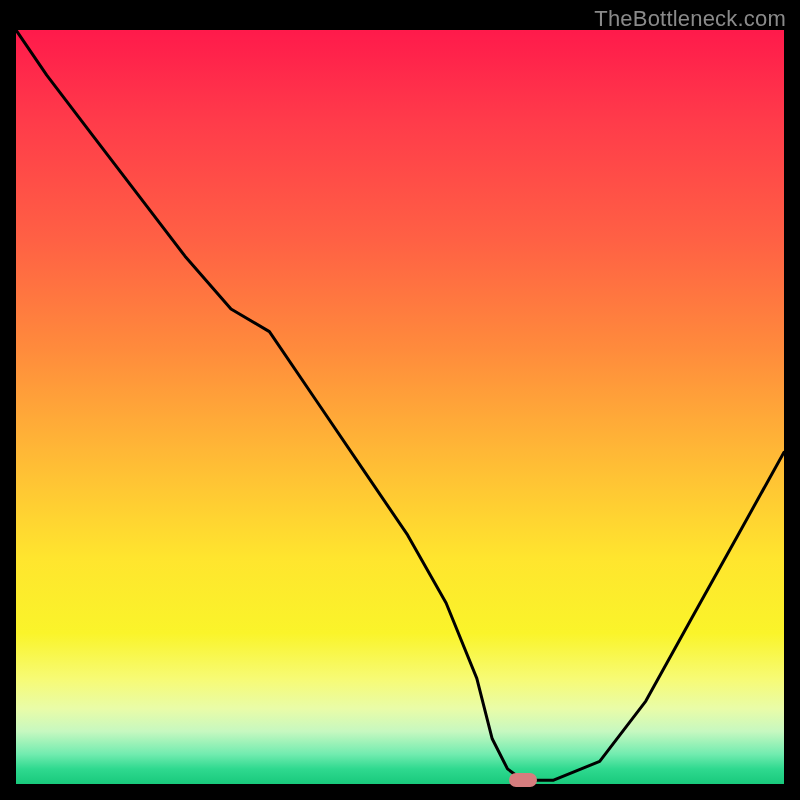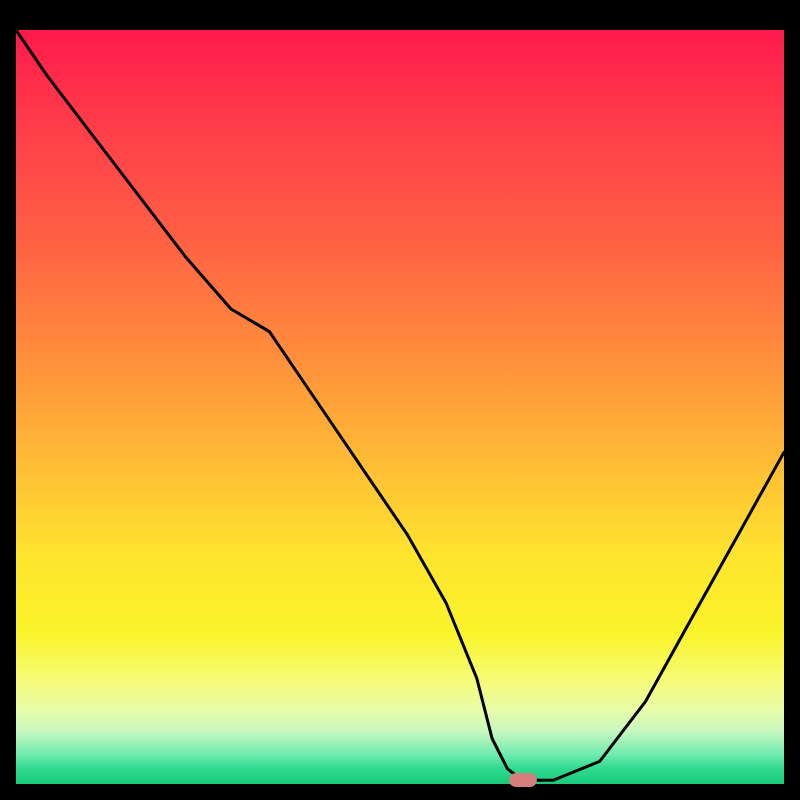--- a/index.html
+++ b/index.html
@@ -64,20 +64,21 @@
     border-radius: 7px;
     background: #d67d7e;
     transform: translate(-50%, -50%);
   }
 </style>
 </head>
 <body>
 
 <div class="frame">
 
+  <div class="watermark">TheBottleneck.com</div>
 
   <div class="plot-area">
 
     <svg class="curve-svg" viewBox="0 0 768 754" preserveAspectRatio="none">
       <path id="curve-path" d="M 0.0 0.0 L 30.7 45.2 L 76.8 105.6 L 122.9 165.9 L 169.0 226.2 L 215.0 279.0 L 253.4 301.6 L 299.5 369.5 L 345.6 437.3 L 391.7 505.2 L 430.1 573.0 L 460.8 648.4 L 476.2 708.8 L 491.5 738.9 L 506.9 750.2 L 537.6 750.2 L 583.7 731.4 L 629.8 671.1 L 675.8 588.1 L 721.9 505.2 L 768.0 422.2" stroke="#000" stroke-width="3" fill="none" stroke-linecap="round" stroke-linejoin="round"></path>
     </svg>
 
     <div id="marker" class="marker" style="left: 506.88px; top: 750.23px;"></div>
   </div>
 

